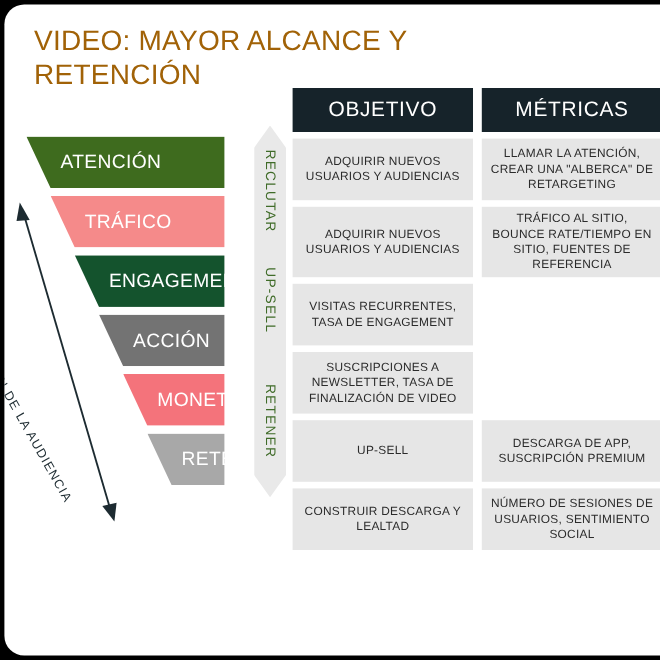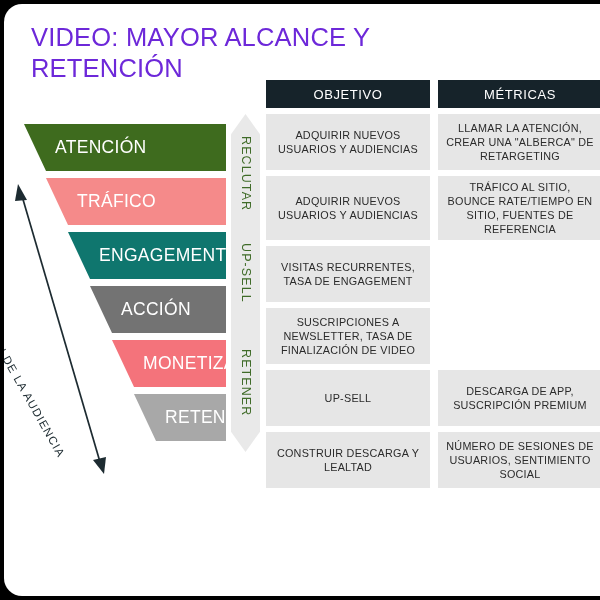--- a/index.html
+++ b/index.html
@@ -28,39 +28,38 @@
 
   
   #title {
     position: absolute;
     left: 27px;
     top: 18px;
     width: 400px;
     font-size: 25.5px;
     line-height: 31px;
     letter-spacing: 0.2px;
-    color: #6d28d9;
+    color: #a16207;
     font-weight: 400;
   }
 
   
   #funnel {
     position: absolute;
     left: 0;
     top: 0;
     width: 265px;
     height: 500px;
   }
   .bar {
     position: absolute;
     left: 0;
     width: 200px;
     display: flex;
     align-items: center;
-    padding-left: 43px;
   }
   .bar .barlabel {
     color: #ffffff;
     font-size: 17.5px;
     letter-spacing: 0.3px;
     white-space: nowrap;
     position: absolute;
   }
 
   
@@ -129,23 +128,23 @@
     box-sizing: border-box;
     display: flex;
     align-items: center;
     justify-content: center;
     text-align: center;
     padding: 4px 7px;
   }
   .head .cell {
     background: #16232a;
     color: #ffffff;
-    font-size: 13px;
+    font-size: 19px;
     letter-spacing: 0.6px;
-    height: 28px;
+    height: 40px;
   }
   .body .cell {
     background: #e6e6e6;
     color: #2b2b2b;
     font-size: 10.8px;
     line-height: 14px;
     letter-spacing: 0.25px;
     min-height: 56px;
   }
 </style>
@@ -156,21 +155,21 @@
 
   <div id="title">VIDEO: MAYOR ALCANCE Y RETENCIÓN</div>
 
   <div id="funnel">
       <div class="bar" style="top: 120px; height: 47px; background: rgb(62, 107, 30); clip-path: polygon(20px 0px, 222px 0px, 222px 47px, 42px 47px);">
         <span class="barlabel" style="left: 51px;">ATENCIÓN</span>
       </div>
       <div class="bar" style="top: 174px; height: 47px; background: rgb(245, 138, 138); clip-path: polygon(42px 0px, 222px 0px, 222px 47px, 64px 47px);">
         <span class="barlabel" style="left: 73px;">TRÁFICO</span>
       </div>
-      <div class="bar" style="top: 228px; height: 47px; background: #0f766e; clip-path: polygon(64px 0px, 222px 0px, 222px 47px, 86px 47px);">
+      <div class="bar" style="top: 228px; height: 47px; background: #14532d; clip-path: polygon(64px 0px, 222px 0px, 222px 47px, 86px 47px);">
         <span class="barlabel" style="left: 95px;">ENGAGEMENT</span>
       </div>
       <div class="bar" style="top: 282px; height: 47px; background: #737373; clip-path: polygon(86px 0px, 222px 0px, 222px 47px, 108px 47px);">
         <span class="barlabel" style="left: 117px;">ACCIÓN</span>
       </div>
       <div class="bar" style="top: 336px; height: 47px; background: rgb(244, 115, 123); clip-path: polygon(108px 0px, 222px 0px, 222px 47px, 130px 47px);">
         <span class="barlabel" style="left: 139px;">MONETIZACIÓN</span>
       </div>
       <div class="bar" style="top: 390px; height: 47px; background: rgb(168, 168, 168); clip-path: polygon(130px 0px, 222px 0px, 222px 47px, 152px 47px);">
         <span class="barlabel" style="left: 161px;">RETENCIÓN</span>

